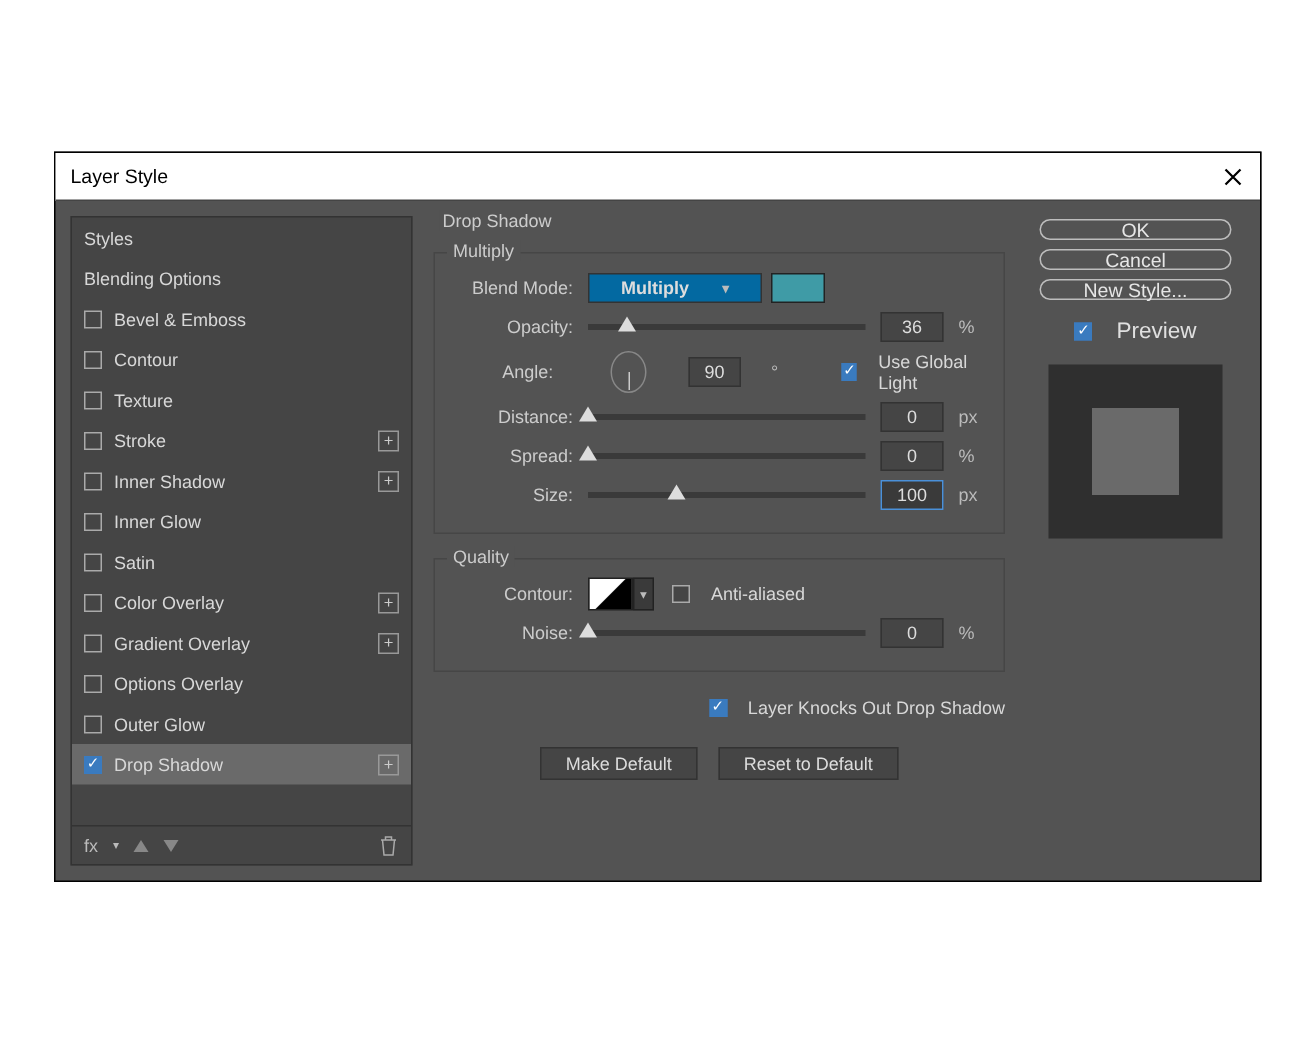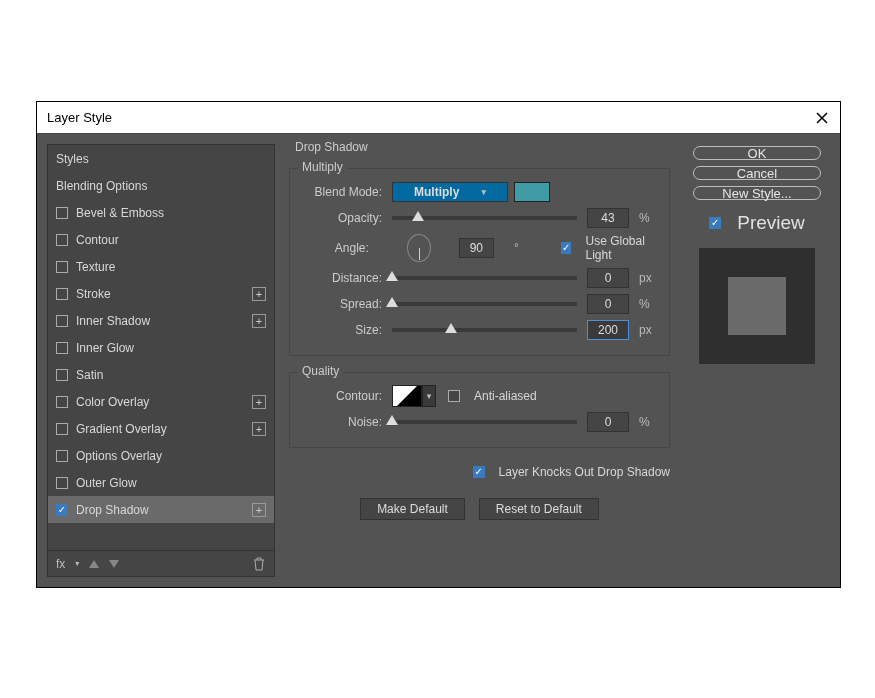--- a/index.html
+++ b/index.html
@@ -88,21 +88,21 @@
       background: #454545; border: 1px solid #333; color: #ddd; height: 22px;
       padding: 0 16px; font-size: 12px; cursor: pointer; display:flex; align-items:center;
     }
     
     .right-panel { width: 146px; display: flex; flex-direction: column; align-items: center; gap: 6px; padding-top: 2px; }
     .pill-btn {
       width: 128px; height: 14px; border: 1px solid #bdbdbd; border-radius: 14px;
       background: transparent; color: #e6e6e6; font-size: 13px; cursor: pointer;
       display: flex; align-items: center; justify-content: center;
     }
-    .preview-check { display:flex; align-items:center; gap:8px; margin-top: 6px; cursor:pointer; font-size: 19px; color:#e0e0e0; }
+    .preview-check { display:flex; align-items:center; gap:8px; margin-top: 6px; cursor:pointer; font-size: 15px; color:#e0e0e0; }
     .preview-box {
       width: 116px; height: 116px; background: #2f2f2f; margin-top: 8px; display:flex; align-items:center; justify-content:center;
     }
     .preview-inner { width: 58px; height: 58px; background: #6a6a6a; box-shadow: 0 0 0 rgba(0,0,0,0.25); }
     .arrow-up, .arrow-down {
       width: 0; height: 0; border-left: 5px solid transparent; border-right: 5px solid transparent;
     }
     .arrow-up { border-bottom: 8px solid #888; }
     .arrow-down { border-top: 8px solid #888; }
   </style>
@@ -214,21 +214,21 @@
           </div>
           <div class="swatch" id="swatch" style="background: rgb(63, 155, 166);"></div>
         </div>
 
         <div class="prop-row">
           <span class="prop-label">Opacity:</span>
           <div class="slider-wrap">
             <div class="slider">
                 <div class="thumb" id="thumb-opacity" style="left: 14%;"></div>
               </div>
-            <div class="numbox">43</div>
+            <div class="numbox">36</div>
             <span class="unit">%</span>
           </div>
         </div>
 
         <div class="prop-row" style="height:34px;gap:20px;">
           <span class="prop-label">Angle:</span>
           <div class="angle-dial">
               <div class="needle"></div>
             </div>
           <div class="numbox">90</div>
@@ -260,21 +260,21 @@
             <span class="unit">%</span>
           </div>
         </div>
 
         <div class="prop-row">
           <span class="prop-label">Size:</span>
           <div class="slider-wrap">
             <div class="slider">
                 <div class="thumb" id="thumb-size" style="left: 32%;"></div>
               </div>
-            <div class="numbox focused">200</div>
+            <div class="numbox focused">100</div>
             <span class="unit">px</span>
           </div>
         </div>
       </div>
 
       <div class="group">
         <span class="group-label">Quality</span>
         <div class="prop-row">
           <span class="prop-label">Contour:</span>
           <div class="contour-thumb"></div>

